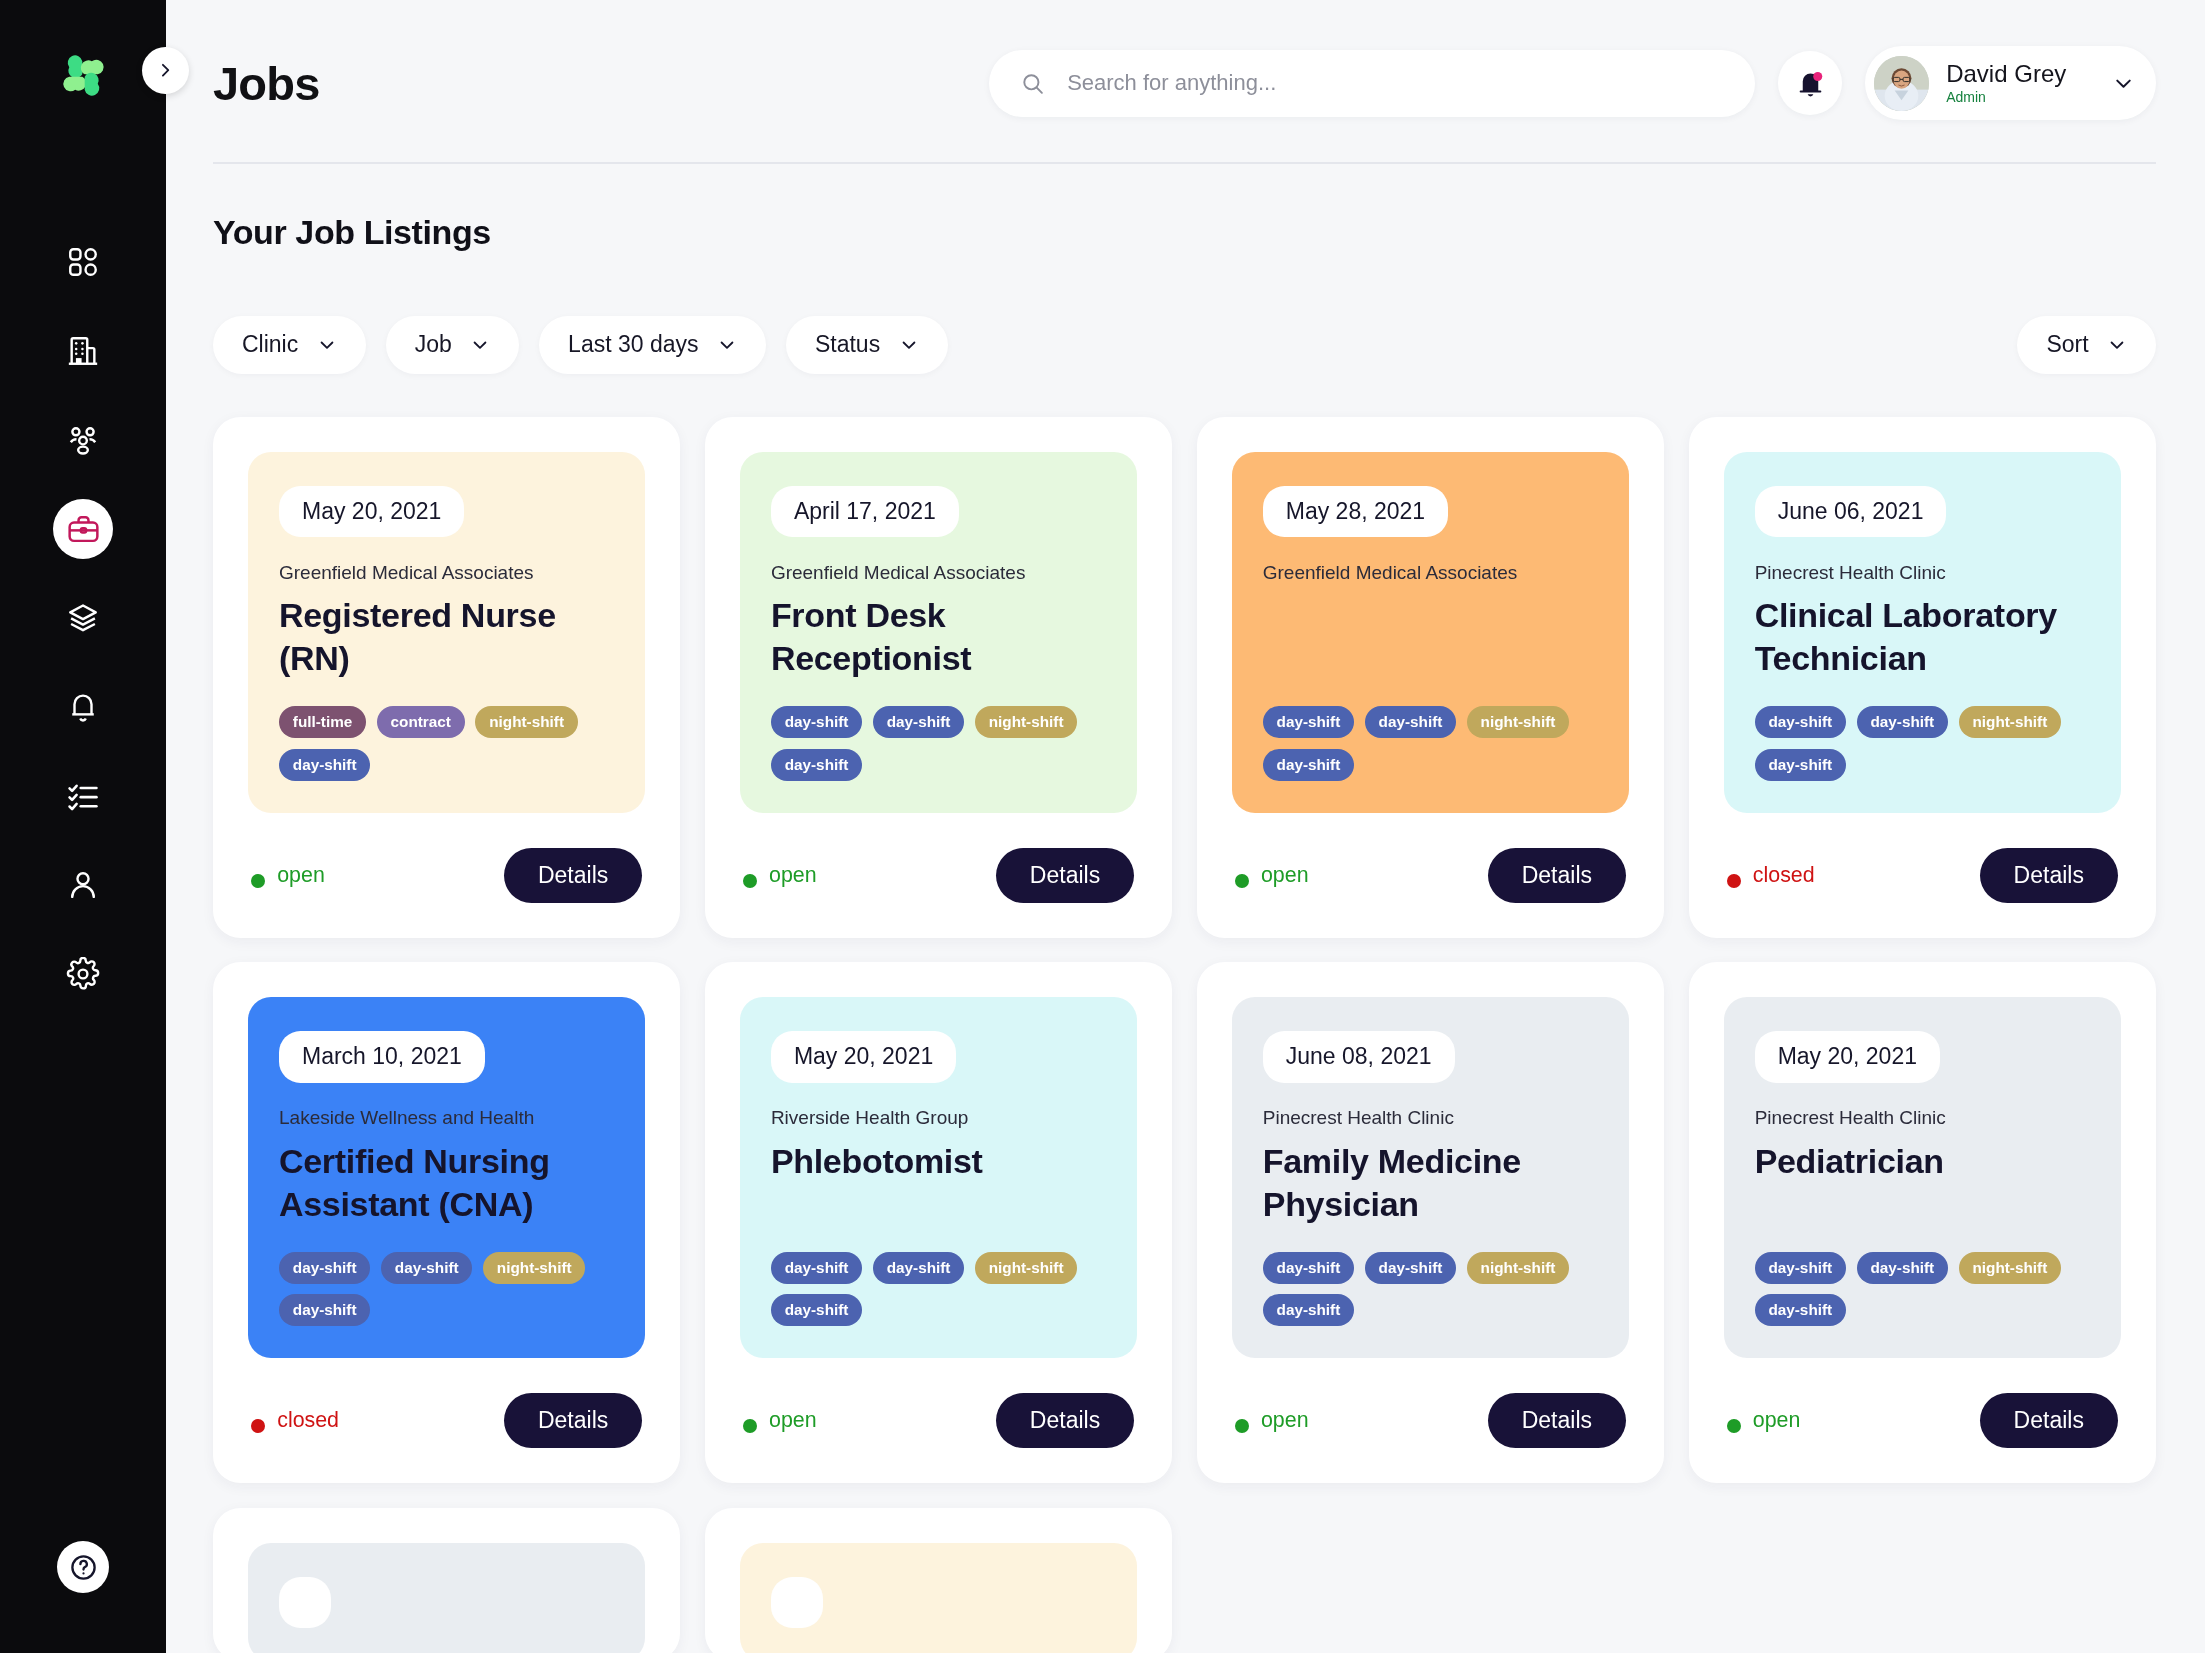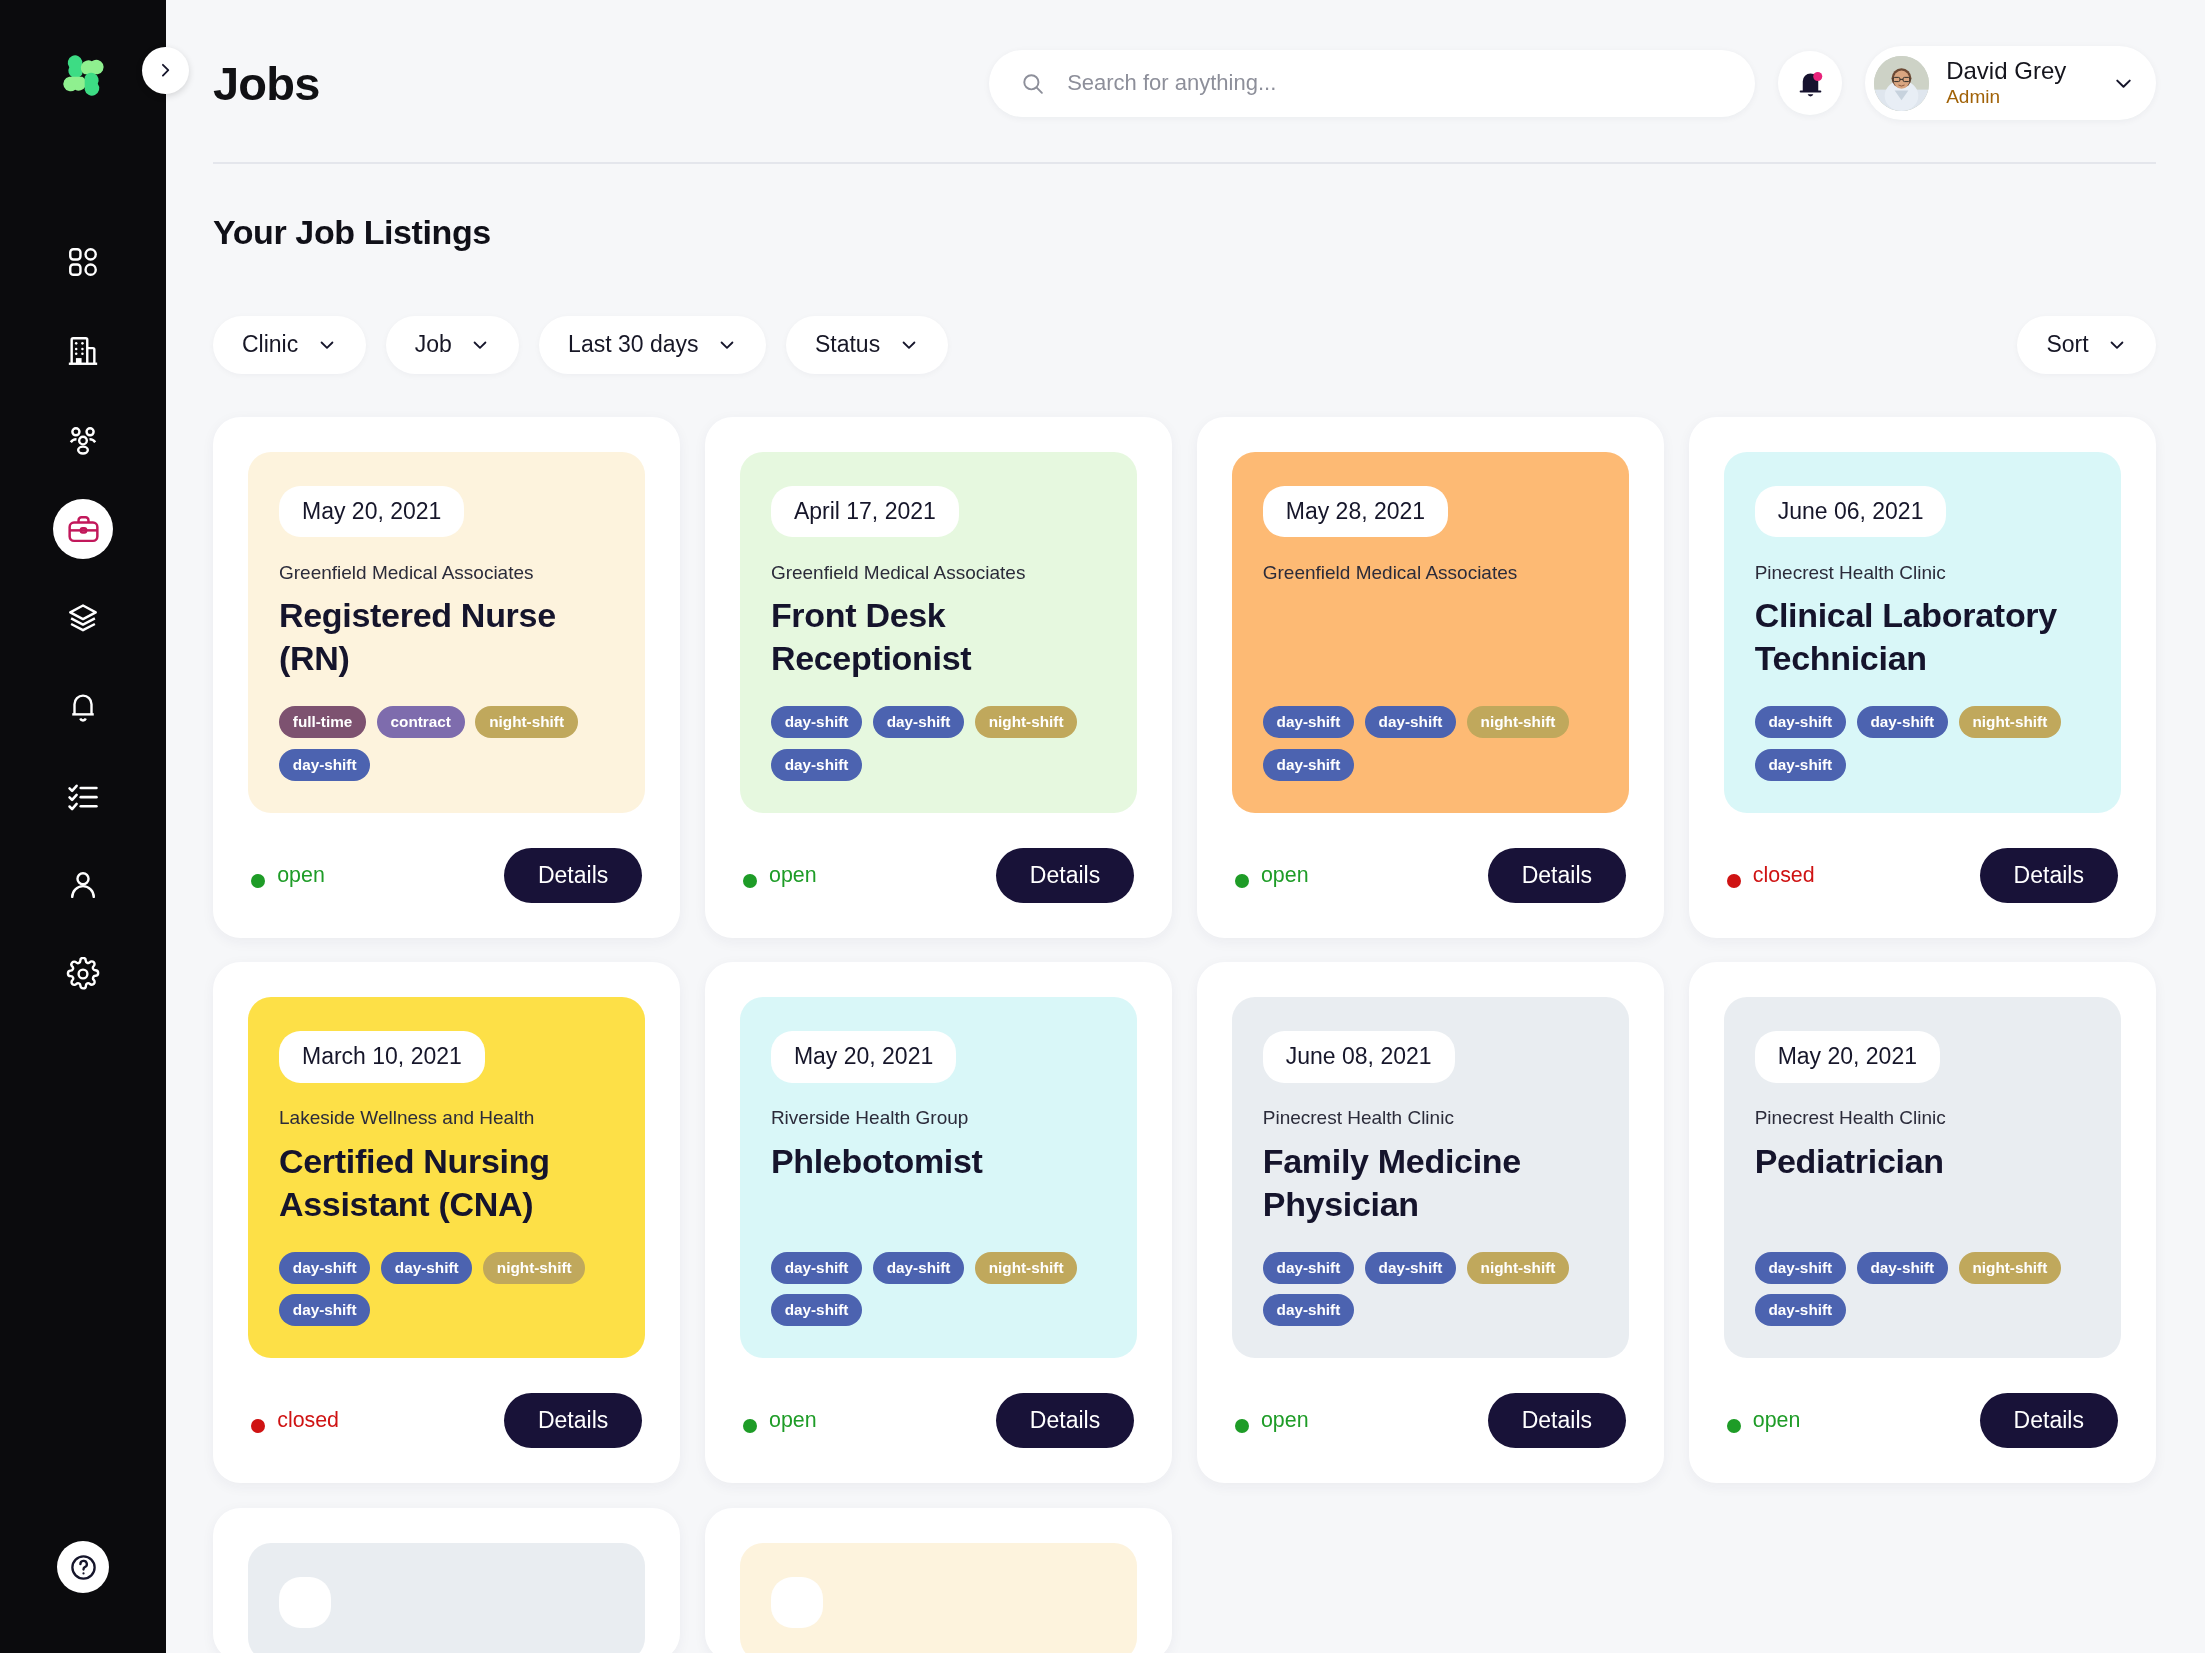--- a/index.html
+++ b/index.html
@@ -67,21 +67,21 @@
     margin-left: 23px; height: 74px; min-width: 291px;
     background: #fff; border-radius: 37px;
     display: flex; align-items: center; padding: 0 21.4px 0 9.2px; gap: 17px;
     box-shadow: 0 1.5px 7.7px rgba(25,30,60,.05); cursor: pointer;
   }
   .avatar {
     width: 55px; height: 55px; border-radius: 50%; overflow: hidden;
     background: #c8cfc5; flex: 0 0 55px; position: relative;
   }
   .pname { font-size: 24px; font-weight: 500; color: #15151d; line-height: 1.15; }
-  .prole { font-size: 19px; color: #a16207; line-height: 1.3; }
+  .prole { font-size: 14px; color: #15803d; line-height: 1.3; }
 
   .divider { height: 1.5px; background: #e4e6ec; width: 100%; }
 
   .section-title { font-size: 34px; font-weight: 700; color: #101018; margin-top: 49px; letter-spacing: -0.4px; }
 
   .filters { display: flex; align-items: center; margin-top: 64px; gap: 20px; }
   .chip {
     background: #fff; border-radius: 31px; height: 58px;
     display: inline-flex; align-items: center; gap: 18.4px;
     padding: 0 29px; font-size: 23px; color: #171726;
@@ -397,21 +397,21 @@
     </div>
     <div class="card-foot">
       <div class="status" style="color:#cf1313">
         <span class="dot" style="background:#cf1313"></span>
         <span>closed</span>
       </div>
       <button class="details-btn">Details</button>
     </div>
       </div>
       <div class="card">
-    <div class="card-inner" style="background:#fde047">
+    <div class="card-inner" style="background:#3b82f6">
       <div class="date-pill">March 10, 2021</div>
       <div class="company">Lakeside Wellness and Health</div>
       <div class="job-title">Certified Nursing Assistant (CNA)</div>
       <div class="tags">
             <span class="tag" style="background:#4c63b0">day-shift</span>
             <span class="tag" style="background:#4c63b0">day-shift</span>
             <span class="tag" style="background:#c0a85c">night-shift</span>
             <span class="tag" style="background:#4c63b0">day-shift</span>
           </div>
     </div>

